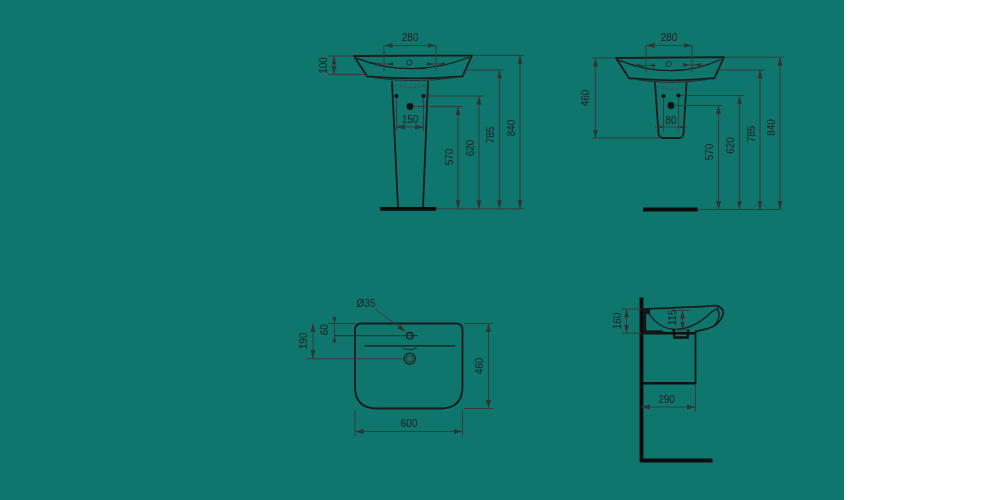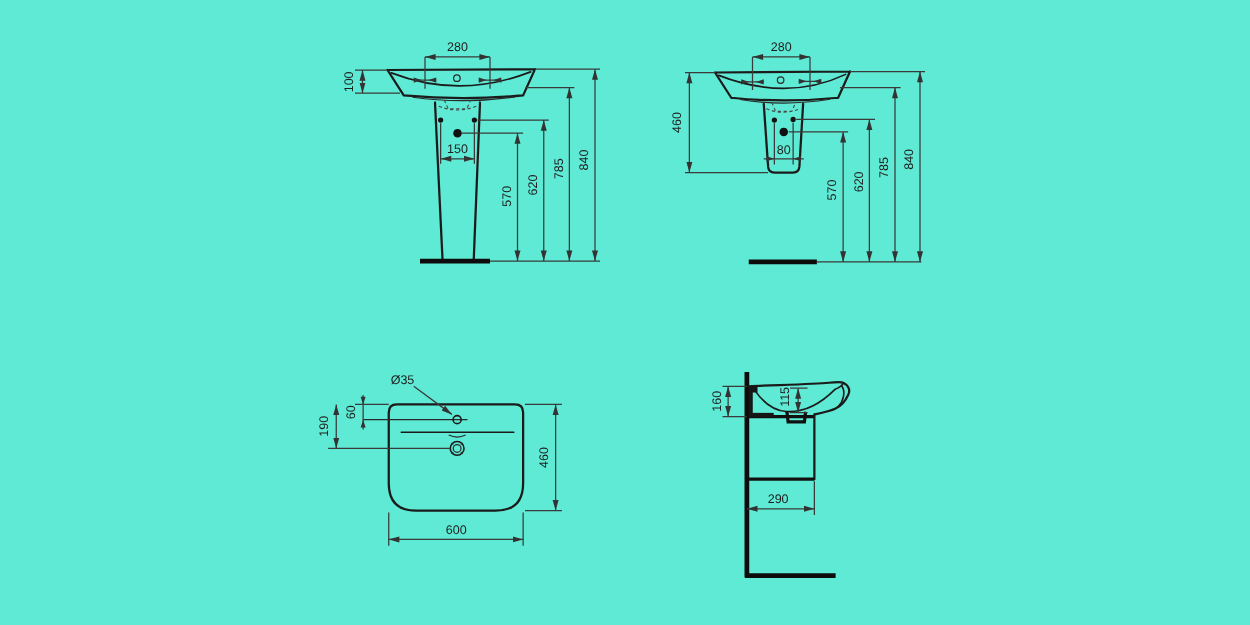--- a/index.html
+++ b/index.html
@@ -1,17 +1,17 @@
 <!DOCTYPE html>
 <html><head>
 <meta charset="utf-8">
 <style>
   html,body{margin:0;padding:0;background:#ffffff;}
-  .stage{position:relative;width:1000px;height:500px;background:#5eead4;overflow:hidden;
-         font-family:"Liberation Sans", sans-serif;}
+  .stage{position:relative;width:800px;height:500px;background:#0f766e;overflow:hidden;
+         font-family:"Liberation Sans", sans-serif;padding-left:44px;}
   svg{display:block}
   svg text{font-family:"Liberation Sans", sans-serif;font-size:10px;fill:#1e1e1e;}
   .outline{stroke:#1b1b1b;stroke-width:1.8;fill:none;stroke-linecap:round;stroke-linejoin:round;}
   .med{stroke:#1b1b1b;stroke-width:1.3;fill:none;stroke-linecap:round;}
   .heavy{stroke:#101010;stroke-width:2.6;fill:none;stroke-linecap:butt;}
   .thick{stroke:#0c0c0c;stroke-width:3.8;fill:none;stroke-linecap:butt;}
   .thin{stroke:#2a2a2a;stroke-width:1;fill:none;}
   .dim{stroke:#3a3a3a;stroke-width:1;fill:none;}
   .dash{stroke:#4a4a4a;stroke-width:0.9;fill:none;stroke-dasharray:2.6 2.1;}
   .dot{fill:#111;stroke:none;}

